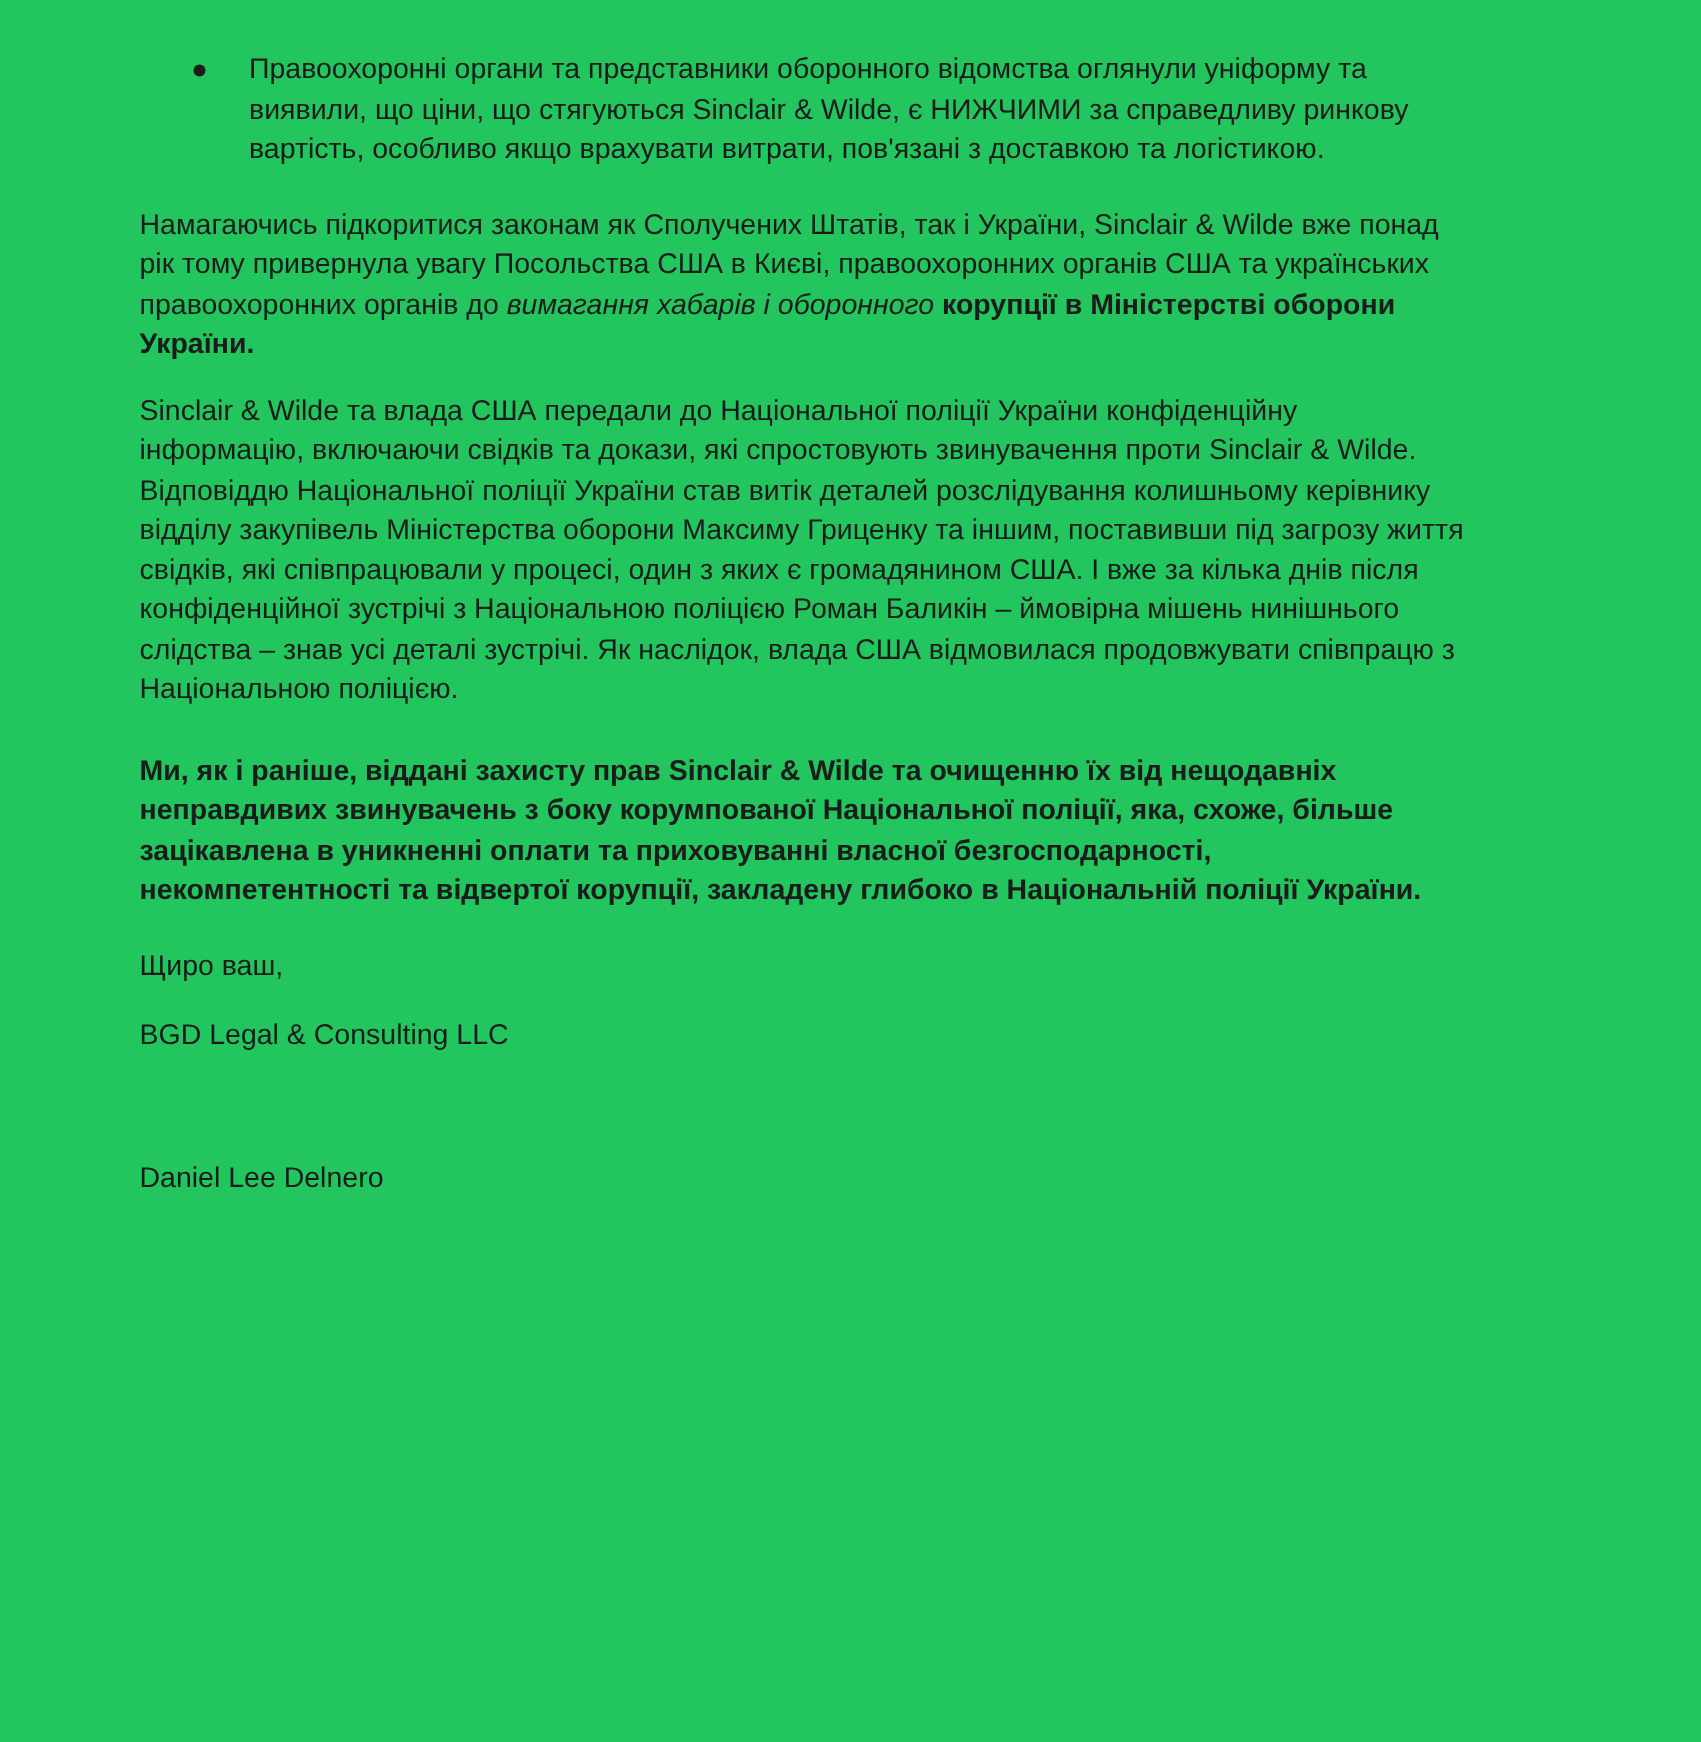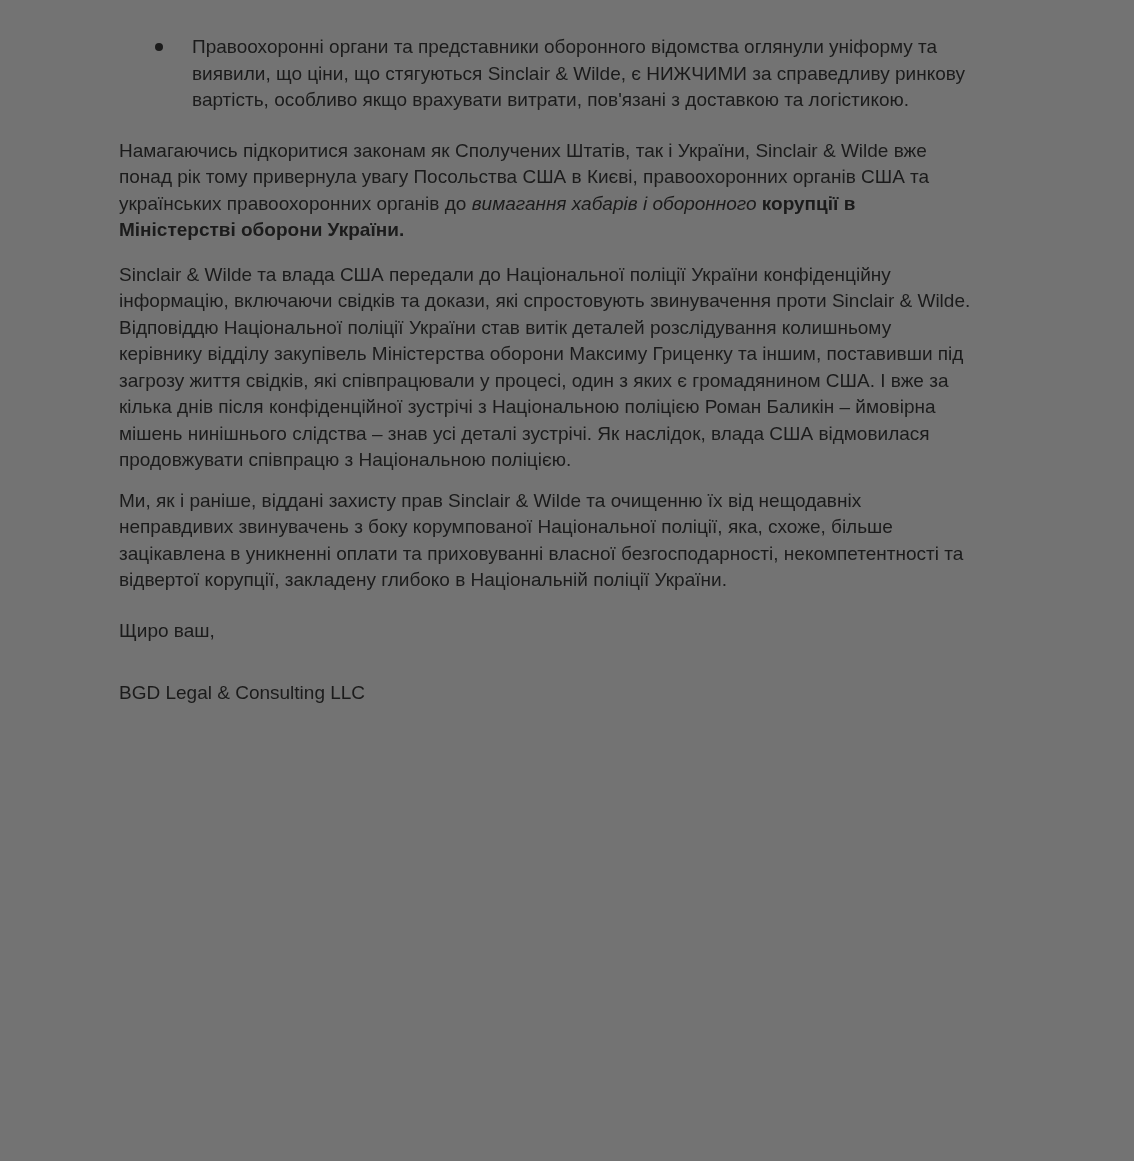--- a/index.html
+++ b/index.html
@@ -4,23 +4,23 @@
 <style>
   html, body {
     margin: 0;
     padding: 0;
     background: #ffffff;
   }
   .page {
     position: relative;
     width: 1134px;
     height: 1161px;
-    background: #737373;
+    background: #22c55e;
     box-sizing: border-box;
-    padding: 34px 158px 0 119px;
+    padding: 34px 158px 0 93px;
     font-family: "Liberation Sans", sans-serif;
     font-size: 19px;
     line-height: 26.5px;
     color: #1b1b1b;
     overflow: hidden;
   }
   .bullet-item {
     position: relative;
     padding-left: 73px;
     margin: 0 0 24px 0;
@@ -29,23 +29,23 @@
     position: absolute;
     left: 36px;
     top: 9px;
     width: 8px;
     height: 8px;
     border-radius: 50%;
     background: #1b1b1b;
   }
   .para { margin: 0; }
   .para-compliance  { margin-bottom: 18px; }
-  .para-cooperation { margin-bottom: 14px; }
-  .para-commitment  { margin-bottom: 24px; }
-  .closing          { margin-bottom: 36px; }
+  .para-cooperation { margin-bottom: 28px; }
+  .para-commitment  { margin-bottom: 24px; font-weight: bold; }
+  .closing          { margin-bottom: 20px; }
   .company          { margin-bottom: 68px; }
   .signer           { margin-bottom: 21px; }
   .footnote         { max-width: 440px; }
   em.inline-italic  { font-style: italic; }
   strong.inline-bold { font-weight: bold; }
 </style>
 </head>
 <body>
 
 <div class="page">
@@ -60,15 +60,16 @@
   </p>
 
   <p class="para para-cooperation">Sinclair &amp; Wilde та влада США передали до Національної поліції України конфіденційну інформацію, включаючи свідків та докази, які спростовують звинувачення проти Sinclair &amp; Wilde. Відповіддю Національної поліції України став витік деталей розслідування колишньому керівнику відділу закупівель Міністерства оборони Максиму Гриценку та іншим, поставивши під загрозу життя свідків, які співпрацювали у процесі, один з яких є громадянином США. І вже за кілька днів після конфіденційної зустрічі з Національною поліцією Роман Баликін – ймовірна мішень нинішнього слідства – знав усі деталі зустрічі. Як наслідок, влада США відмовилася продовжувати співпрацю з Національною поліцією.</p>
 
   <p class="para para-commitment">Ми, як і раніше, віддані захисту прав Sinclair &amp; Wilde та очищенню їх від нещодавніх неправдивих звинувачень з боку корумпованої Національної поліції, яка, схоже, більше зацікавлена в уникненні оплати та приховуванні власної безгосподарності, некомпетентності та відвертої корупції, закладену глибоко в Національній поліції України.</p>
 
   <p class="para closing">Щиро ваш,</p>
 
   <p class="para company">BGD Legal &amp; Consulting LLC</p>
 
+  <p class="para signer">Daniel Lee Delnero</p>
 
 
 </div>
 
 </body></html>

